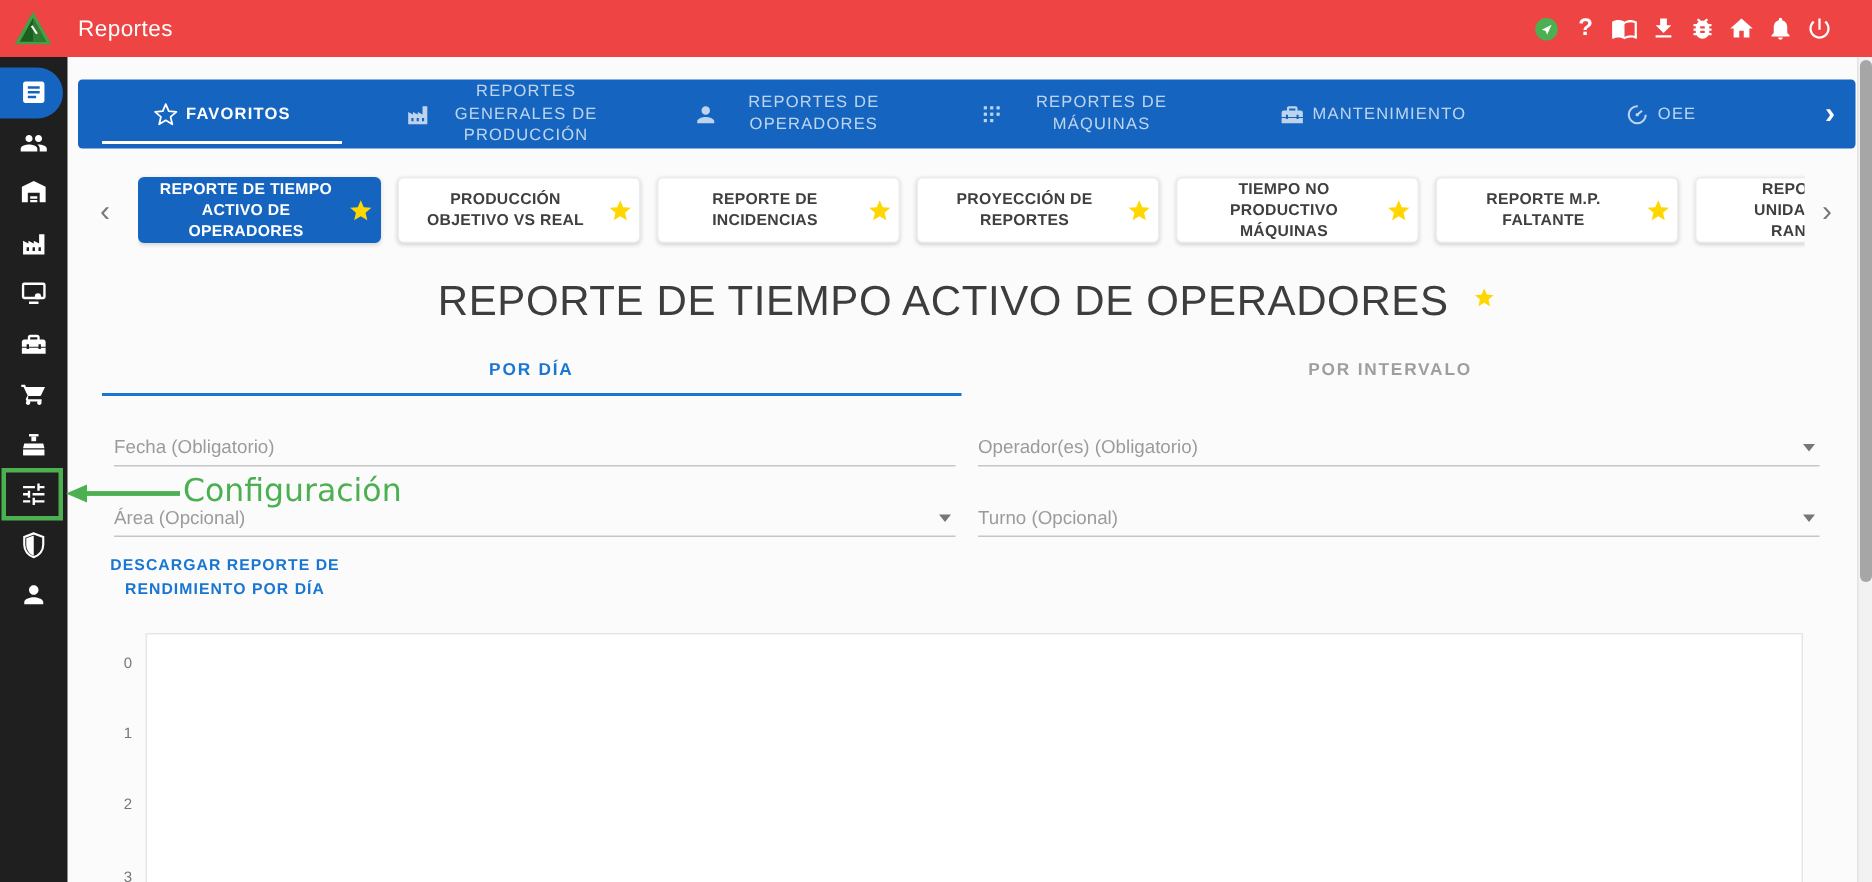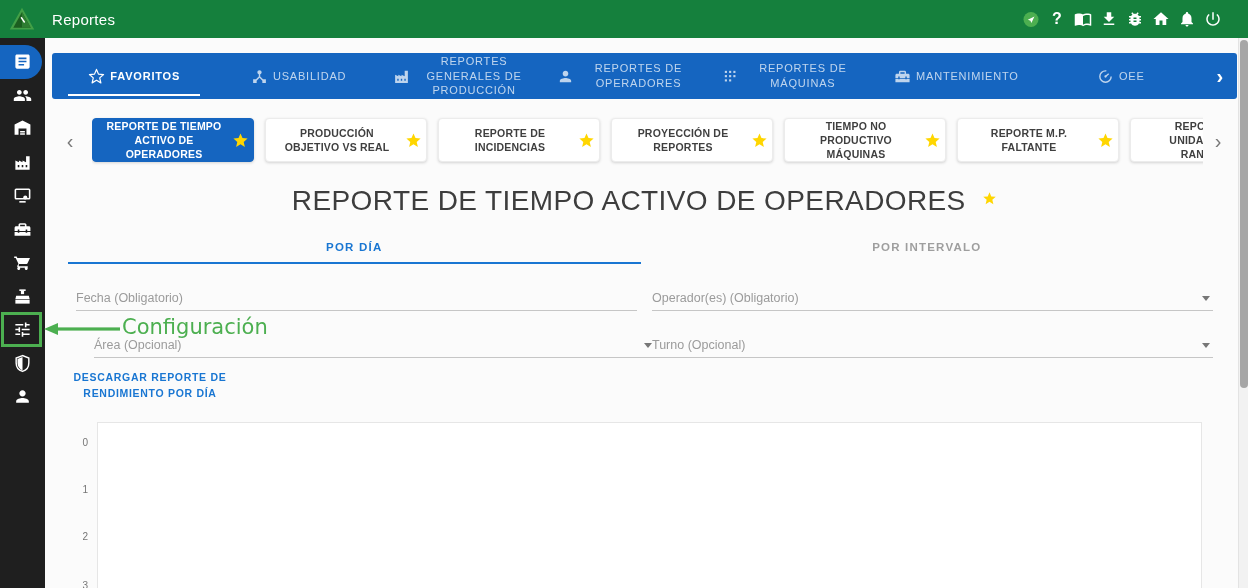--- a/index.html
+++ b/index.html
@@ -1,20 +1,20 @@
 <!DOCTYPE html>
 <html><head>
 <meta charset="utf-8">
 <style>
   * { margin:0; padding:0; box-sizing:border-box; }
   html,body { width:1248px; height:588px; }
   body { font-family:"Liberation Sans", sans-serif; background:#fbfbfb; position:relative; overflow:hidden; }
 
   
-  .header { position:absolute; left:0; top:0; width:1248px; height:38px; background:#15803d; z-index:30; display:flex; align-items:center; }
+  .header { position:absolute; left:0; top:0; width:1248px; height:38px; background:#ef4444; z-index:30; display:flex; align-items:center; }
   .logo { position:absolute; left:8px; top:5px; width:28px; height:28px; }
   .app-title { position:absolute; left:52px; color:#fff; font-size:15px; letter-spacing:.3px; }
   .header-icons { position:absolute; right:26px; top:0; height:38px; display:flex; align-items:center; gap:8px; }
   .hicon { width:18px; height:18px; color:#fff; display:flex; align-items:center; justify-content:center; cursor:pointer; }
   .hicon svg { width:18px; height:18px; }
   .hicon.globe svg { width:19px; height:19px; }
   .qmark { color:#fff; font-size:16px; font-weight:700; }
 
   
   .sidebar { position:absolute; left:0; top:38px; bottom:0; width:45px; background:#1f1f1f; z-index:20; padding-top:7px; display:flex; flex-direction:column; }
@@ -59,21 +59,21 @@
   .subtabs { position:absolute; left:68px; top:238px; width:1145px; height:26px; display:flex; z-index:4; }
   .subtab { flex:1; text-align:center; font-size:11.5px; letter-spacing:1.2px; font-weight:700; color:#9e9e9e; padding-top:3px; cursor:pointer; }
   .subtab.active { color:#1976D2; border-bottom:2px solid #1976D2; }
 
   
   .field { position:absolute; height:27px; border-bottom:1px solid #c6c6c6; cursor:text; }
   .field .field-label { position:absolute; left:0; bottom:5px; font-size:12.5px; color:#9b9b9b; }
   .field .caret { position:absolute; right:3px; bottom:9px; width:0; height:0; border-left:4.5px solid transparent; border-right:4.5px solid transparent; border-top:5px solid #777; }
   .f-fecha    { left:76px;  top:284px; width:561px; }
   .f-operador { left:652px; top:284px; width:561px; }
-  .f-area     { left:76px;  top:331px; width:561px;margin-left:18px; }
+  .f-area     { left:76px;  top:331px; width:561px; }
   .f-turno    { left:652px; top:331px; width:561px; }
 
   .dl-btn { position:absolute; left:60px; top:370px; width:180px; background:none; border:none; color:#1976D2; font-family:"Liberation Sans", sans-serif; font-size:10.5px; font-weight:600; letter-spacing:.7px; line-height:1.5; text-align:center; cursor:pointer; }
 
   
   .chart-plot { position:absolute; left:97px; top:422px; width:1105px; height:166px; background:#fff; border:1px solid #e6e6e6; border-bottom:none; }
   .ytick { position:absolute; left:58px; width:30px; text-align:right; font-size:10px; color:#757575; }
   .yt0 { top:437px; } .yt1 { top:484px; } .yt2 { top:531px; } .yt3 { top:580px; }
 
   
@@ -206,26 +206,20 @@
 
 <div class="bluenav">
   <div class="bnav-tab active">
     <svg viewBox="0 0 24 24">
         <path d="M12 17.27 18.18 21l-1.64-7.03L22 9.24l-7.19-.61L12 2 9.19 8.63 2 9.24l5.46 4.73L5.82 21z" fill="none" stroke="currentColor" stroke-width="1.7" stroke-linejoin="round"></path>
       </svg>
     <span class="tab-label">FAVORITOS</span>
   </div>
   <div class="bnav-tab">
     <svg viewBox="0 0 24 24" fill="currentColor">
-        <path d="M17 16l-4-4V8.82C14.16 8.4 15 7.3 15 6c0-1.66-1.34-3-3-3S9 4.34 9 6c0 1.3.84 2.4 2 2.82V12l-4 4H3v5h5v-3.05l4-4.2 4 4.2V21h5v-5h-4z"></path>
-      </svg>
-    <span class="tab-label">USABILIDAD</span>
-  </div>
-  <div class="bnav-tab">
-    <svg viewBox="0 0 24 24" fill="currentColor">
         <path d="M3 21V9.5l4.5 2.3V9.5l4.5 2.3V9.5l4.5 2.3V4H21v17H3zm3-3h2v-3H6v3zm5 0h2v-3h-2v3zm5 0h2v-3h-2v3z"></path>
       </svg>
     <span class="tab-label">REPORTES GENERALES DE PRODUCCIÓN</span>
   </div>
   <div class="bnav-tab">
     <svg viewBox="0 0 24 24" fill="currentColor">
         <path d="M12 12c2.21 0 4-1.79 4-4s-1.79-4-4-4-4 1.79-4 4 1.79 4 4 4zm0 2c-2.67 0-8 1.34-8 4v2h16v-2c0-2.66-5.33-4-8-4z"></path>
       </svg>
     <span class="tab-label">REPORTES DE OPERADORES</span>
   </div>

